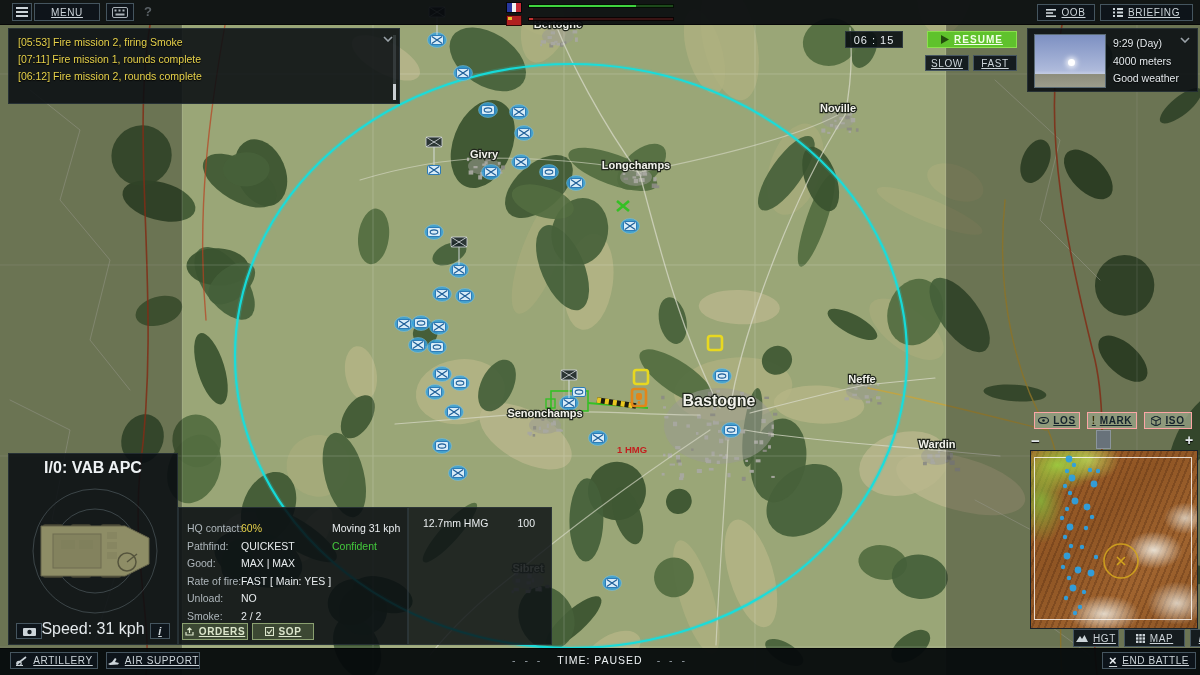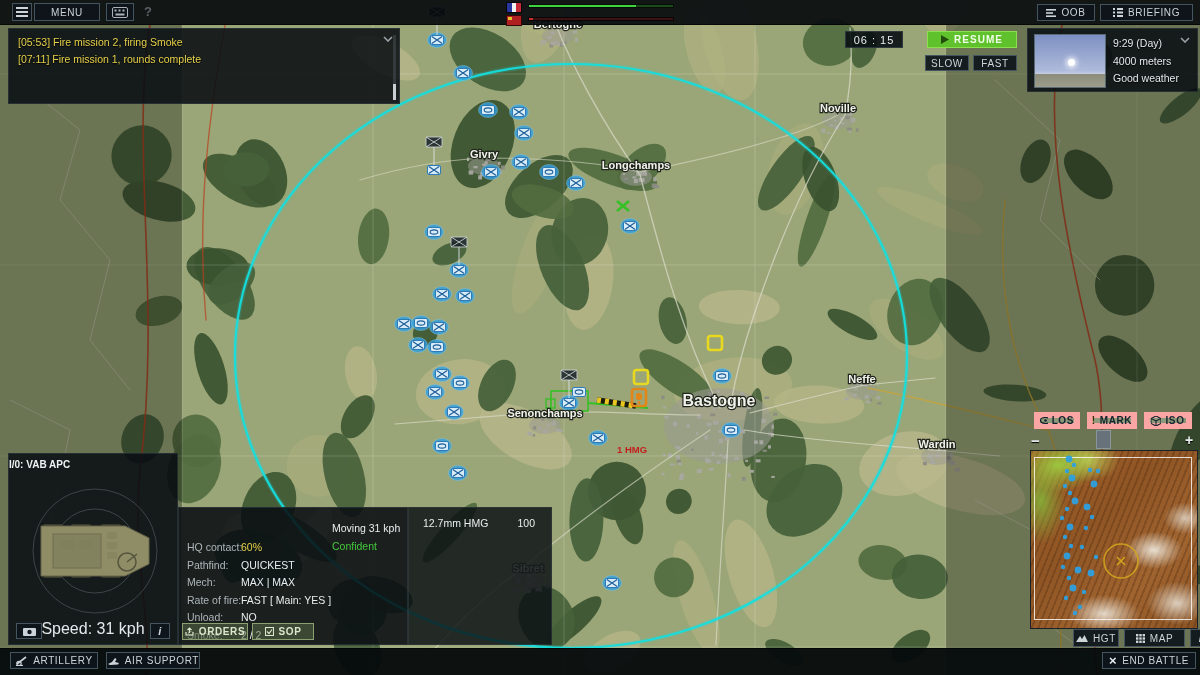--- a/index.html
+++ b/index.html
@@ -12,22 +12,22 @@
 
   
   .topbar{left:0;top:0;width:1200px;height:25px;background:rgba(7,11,14,.93);
           border-bottom:1px solid rgba(0,0,0,.6);z-index:30;}
   .bottombar{left:0;top:648px;width:1200px;height:27px;background:rgba(5,9,12,.95);
              border-top:1px solid rgba(0,0,0,.6);z-index:30;}
   .panel{background:rgba(9,14,18,.88);border:1px solid rgba(60,75,85,.45);z-index:20;}
 
   .btn{display:flex;align-items:center;justify-content:center;gap:5px;
        background:rgba(14,21,27,.92);border:1px solid #45555f;color:#ccd4d9;
-       font-size:10px;letter-spacing:.6px;cursor:pointer;white-space:nowrap;}
-  .sage{background:rgba(148,160,130,.85);border:6px solid #fca5a5;color:#15232c;font-weight:bold;}
+       font-size:10px;letter-spacing:.6px;cursor:pointer;white-space:nowrap;text-decoration:underline;}
+  .sage{background:rgba(148,160,130,.85);border:1px solid #fca5a5;color:#15232c;font-weight:bold;}
   .sage-dim{background:rgba(88,106,70,.55);border:1px solid #8aa070;color:#dce6cc;font-weight:bold;}
   .green-btn{background:#5fc22c;border:1px solid #8ce04f;color:#f2ffe8;font-weight:bold;letter-spacing:1px;}
 
   
   .menu-btn{left:34px;top:3px;width:66px;height:18px;}
   .burger-btn{left:12px;top:3px;width:20px;height:18px;}
   .kbd-btn{left:106px;top:3px;width:28px;height:18px;}
   .help{left:144px;top:4px;font-size:13px;color:#5a6166;font-weight:bold;z-index:31;}
 
   
@@ -51,33 +51,33 @@
   .fast{left:973px;top:55px;width:44px;height:16px;z-index:25;}
   .weather{left:1027px;top:28px;width:171px;height:64px;z-index:25;padding:0;}
   .sky{position:absolute;left:6px;top:5px;width:72px;height:54px;border:1px solid #5a6a74;
        background:linear-gradient(to bottom,#7d90c2 0%,#aebadb 68%,#c2cbe4 74%,#8d8d7c 76%,#9d9d8c 100%);}
   .sun{position:absolute;left:33px;top:24px;width:7px;height:7px;border-radius:50%;background:#fff;box-shadow:0 0 5px 2px rgba(255,255,255,.8);}
   .weather-text{position:absolute;left:85px;top:6px;font-size:10.5px;line-height:17.5px;color:#e4e9ec;text-shadow:0 1px 1px #000;}
   .weather-chev{position:absolute;right:7px;top:8px;}
 
   
   .viewer{left:8px;top:453px;width:170px;height:192px;z-index:25;}
-  .viewer-title{position:absolute;left:0;top:5px;width:100%;text-align:left;font-size:10px;font-weight:bold;color:#eef2f4;}
+  .viewer-title{position:absolute;left:0;top:5px;width:100%;text-align:center;font-size:16px;font-weight:bold;color:#eef2f4;}
   .speed{position:absolute;left:0;bottom:6px;width:100%;text-align:center;font-size:16px;color:#e4e9ec;}
   .cam-btn{position:absolute;left:7px;bottom:5px;width:26px;height:16px;}
   .i-btn{position:absolute;right:7px;bottom:5px;width:20px;height:16px;font-size:11px;font-style:italic;font-weight:bold;}
 
   
   .pass-bar{left:178px;top:486px;width:193px;height:21px;background:rgba(22,30,36,.93);
             border:1px solid rgba(60,75,85,.5);display:flex;align-items:center;padding:0 8px;gap:6px;z-index:26;}
   .pass-label{font-size:10.5px;color:#aeb6bb;}
   .pass-value{font-size:10.5px;color:#eef2f4;}
   .info-body{left:178px;top:507px;width:230px;height:138px;z-index:25;}
   .info-row{position:absolute;left:8px;font-size:10.5px;white-space:nowrap;}
-  .info-label{display:inline-block;width:54px;color:#aeb6bb;margin-top:19px;}
+  .info-label{display:inline-block;width:54px;color:#aeb6bb;}
   .info-value{color:#e9edef;}
   .info-right{position:absolute;font-size:10.5px;white-space:nowrap;}
   .c-yellow{color:#e6d14a;}.c-green{color:#43c83c;}.c-white{color:#e9edef;}
   .orders-btn{position:absolute;left:3px;bottom:4px;width:66px;height:17px;}
   .sop-btn{position:absolute;left:73px;bottom:4px;width:62px;height:17px;}
 
   
   .weapons{left:408px;top:507px;width:144px;height:138px;background:rgba(9,14,18,.82);
            border:1px solid rgba(60,75,85,.4);z-index:24;}
   .weapon-name{position:absolute;left:14px;top:9px;font-size:10.5px;color:#e9edef;}
@@ -719,20 +719,21 @@
       <rect x="0" y="7" width="2" height="2" fill="#ccd4d9"></rect>
         <rect x="4" y="7" width="6" height="2" fill="#ccd4d9"></rect>
     </svg>
     <span>BRIEFING</span>
   </div>
 
   <div class="abs panel log">
     <div id="log-list">
         <div class="log-line">[05:53] Fire mission 2, firing Smoke</div>
         <div class="log-line">[07:11] Fire mission 1, rounds complete</div>
+        <div class="log-line">[06:12] Fire mission 2, rounds complete</div>
       </div>
     <div class="log-chev">
       <svg class="chev-svg" width="10" height="6">
         <polyline points="1,1 5,5 9,1" fill="none" stroke="#9aa2a8" stroke-width="1.6"></polyline>
       </svg>
     </div>
     <div class="log-scroll-track"></div>
     <div class="log-scroll"></div>
   </div>
 
@@ -798,21 +799,21 @@
     <div class="speed">Speed: 31 kph</div>
     <div class="btn i-btn">i</div>
   </div>
 
   <div class="abs panel info-body">
     <div id="info-rows">
         <div class="info-row" style="top: 14px;"><span class="info-label">HQ contact:</span><span class="info-value c-yellow">60%</span></div>
         <span class="info-right c-white" style="left: 153px; top: 14px;">Moving 31 kph</span>
         <div class="info-row" style="top: 31.6px;"><span class="info-label">Pathfind:</span><span class="info-value c-white">QUICKEST</span></div>
         <span class="info-right c-green" style="left: 153px; top: 31.6px;">Confident</span>
-        <div class="info-row" style="top: 49.2px;"><span class="info-label">Mech:</span><span class="info-value c-white">MAX | MAX</span></div>
+        <div class="info-row" style="top: 49.2px;"><span class="info-label">Good:</span><span class="info-value c-white">MAX | MAX</span></div>
         <div class="info-row" style="top: 66.8px;"><span class="info-label">Rate of fire:</span><span class="info-value c-white">FAST [ Main: YES ]</span></div>
         <div class="info-row" style="top: 84.4px;"><span class="info-label">Unload:</span><span class="info-value c-white">NO</span></div>
         <div class="info-row" style="top: 102px;"><span class="info-label">Smoke:</span><span class="info-value c-white">2 / 2</span></div>
       </div>
     <div class="btn sage-dim orders-btn">
       <svg width="9" height="9">
         <path d="M1,5 L1,8 L8,8 L8,5" fill="none" stroke="#dce6cc" stroke-width="1.2"></path>
         <path d="M4.5,6 L4.5,1 M2.5,3 L4.5,1 L6.5,3" fill="none" stroke="#dce6cc" stroke-width="1.2"></path>
       </svg>
       <span>ORDERS</span>
@@ -930,18 +931,21 @@
       <line x1="1" y1="9.5" x2="8" y2="9.5" stroke="#ccd4d9" stroke-width="1.2"></line>
     </svg>
     <span>ARTILLERY</span>
   </div>
   <div class="abs btn air-btn">
     <svg width="13" height="10">
       <path d="M1,8 L5,6 L8,2 L9.5,3 L8,6 L12,7 L11,8.5 L3,9 Z" fill="#ccd4d9"></path>
     </svg>
     <span>AIR SUPPORT</span>
   </div>
+  <div class="abs time-status">
+    <span class="dashes">- - -</span><span>TIME: PAUSED</span><span class="dashes">- - -</span>
+  </div>
   <div class="abs btn endbattle-btn">
     <span class="x-glyph">×</span>
     <span>END BATTLE</span>
   </div>
 
 </div>
 
 </body></html>

